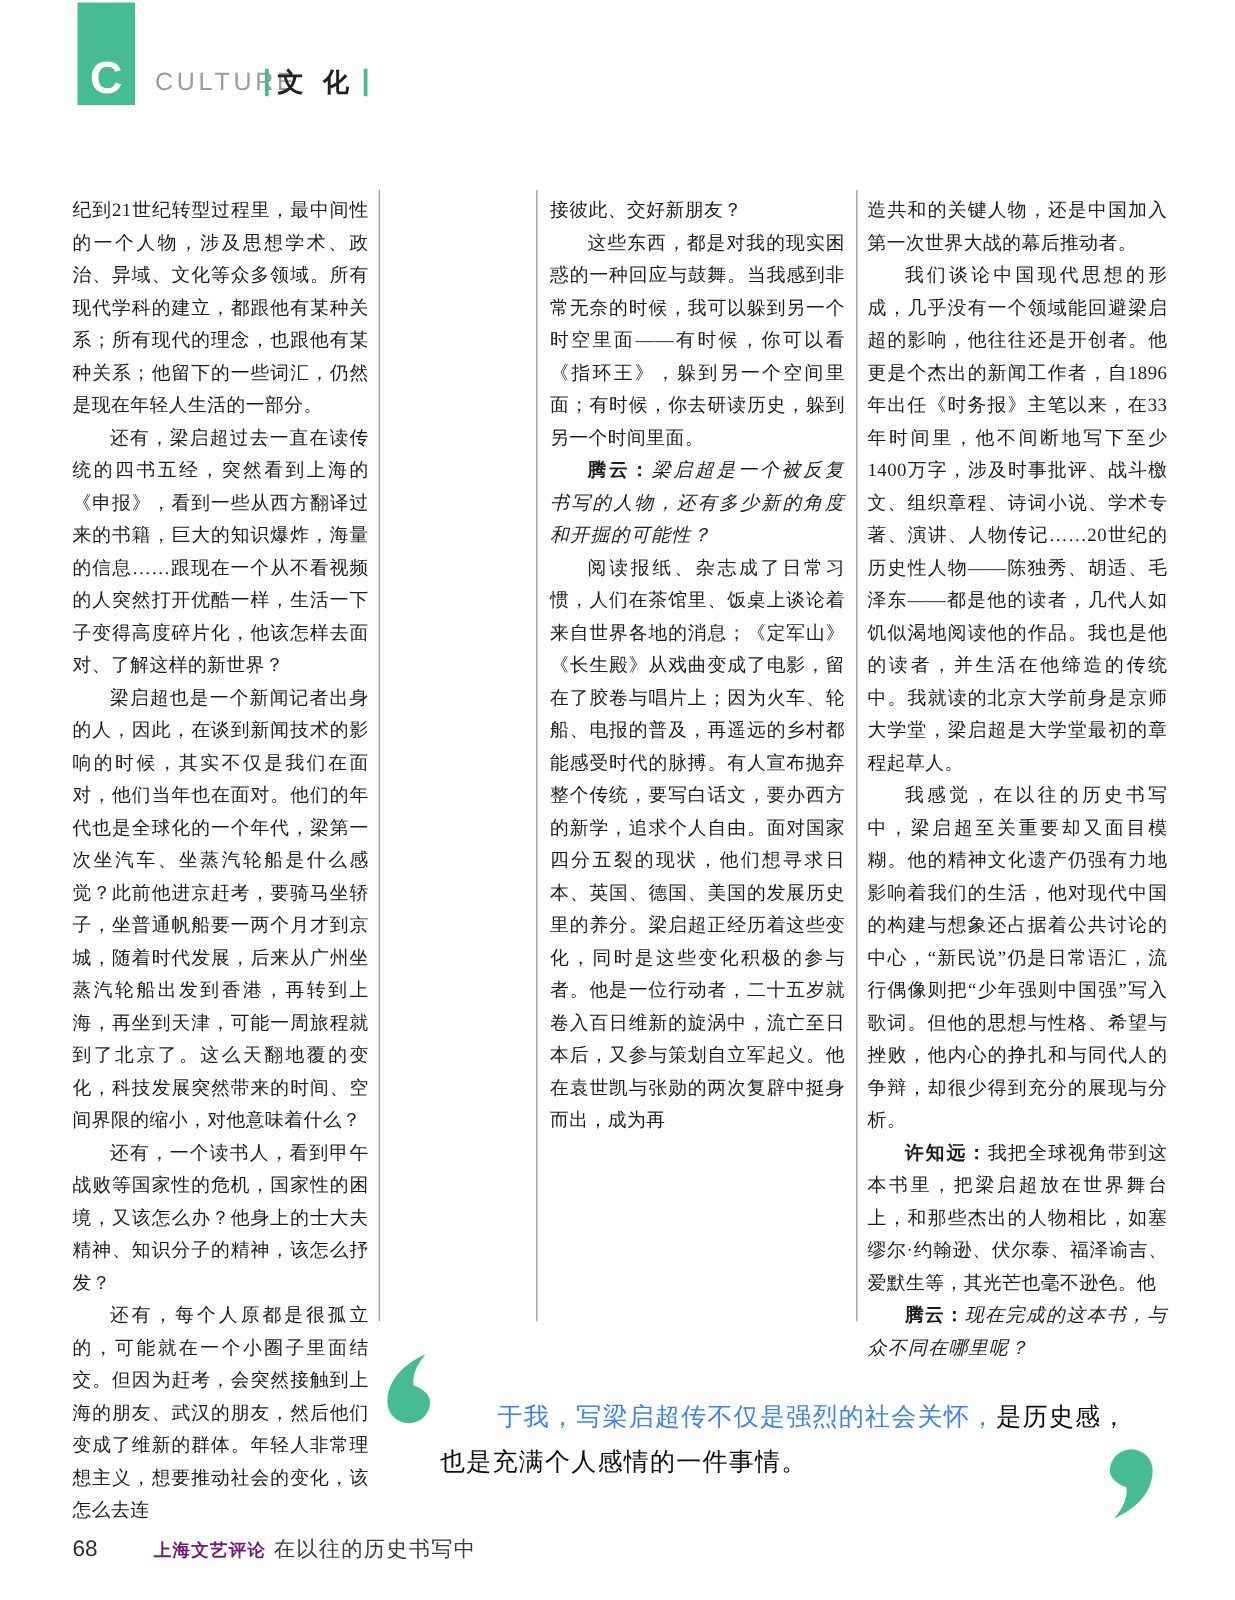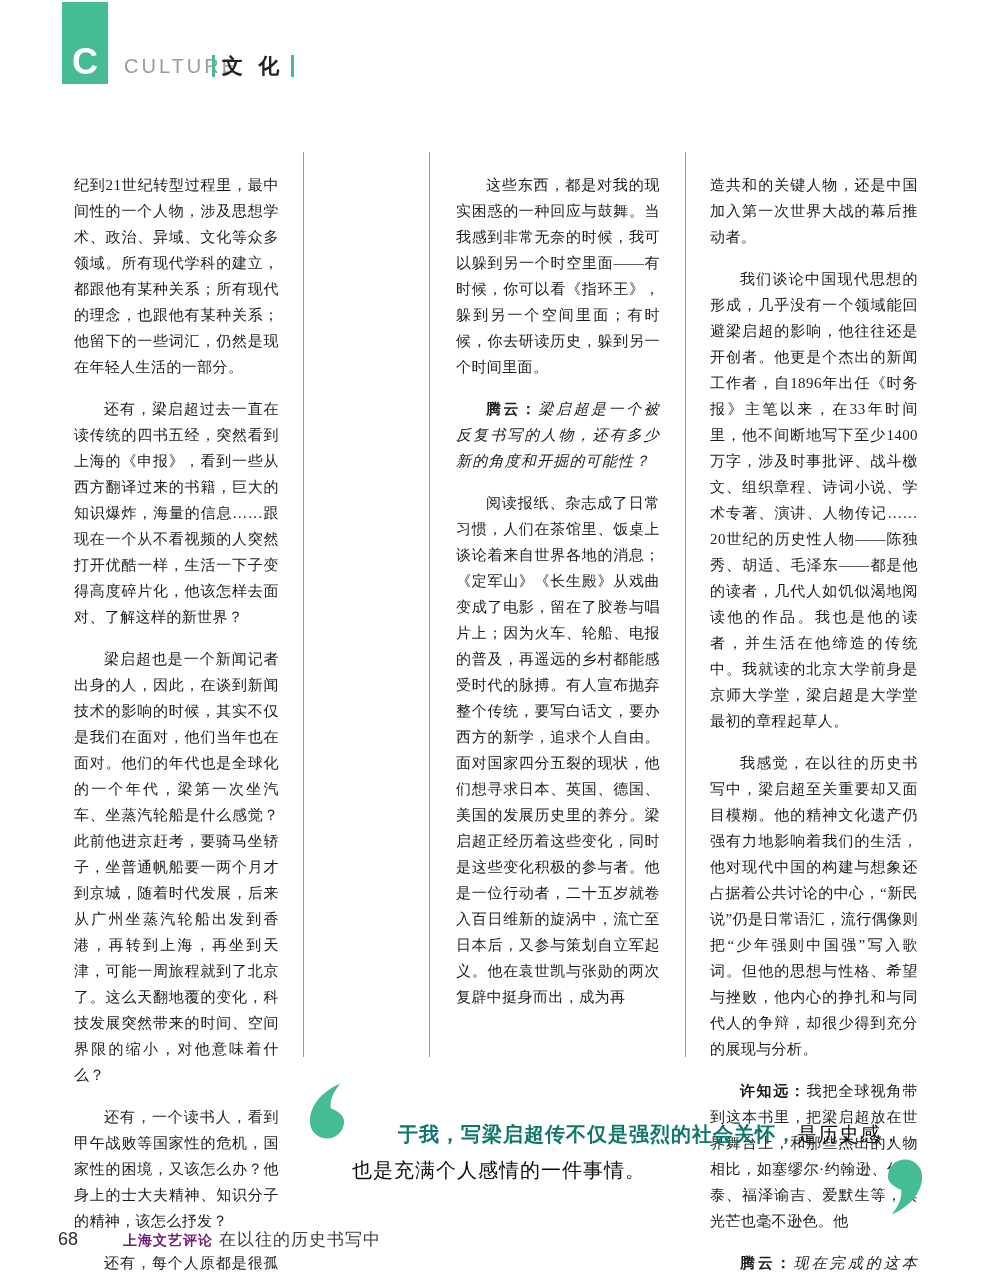--- a/index.html
+++ b/index.html
@@ -28,39 +28,39 @@
   }
   .cn-tick{display:inline-block;width:3px;height:22px;background:#45bc92;margin:0 7px;}
   
   .col{
     position:absolute;top:156px;font-size:15px;line-height:26px;
     text-align:justify;text-align-last:left;letter-spacing:0.4px;
   }
   #col1{left:58px;width:237px;}
   #col2{left:440px;width:236px;}
   #col3{left:694px;width:240px;}
-  .para{margin:16px;text-indent:2em;}
+  .para{margin:0;text-indent:2em;}
   .para.plain{text-indent:0;}
   .qa-label{font-weight:bold;font-family:"Liberation Sans","DejaVu Sans",sans-serif;letter-spacing:1px;}
   .q-text{font-style:italic;letter-spacing:1.2px;}
   .vrule{position:absolute;top:152px;height:905px;width:1px;background:#9a9a9a;}
   #rule1{left:303px;}
   #rule2{left:429px;}
   #rule3{left:685px;}
   
   .pq-mark{position:absolute;}
   .pq-mark svg{display:block;}
   #pq-open{left:308px;top:1080px;}
   #pq-close{left:886px;top:1156px;}
   .pq-text{
     position:absolute;left:352px;top:1116px;width:560px;
     font-family:"Liberation Sans","DejaVu Sans",sans-serif;
     font-size:20px;line-height:36px;text-indent:46px;
   }
-  .pq-light{color:#0f766e;font-weight:700;letter-spacing:1px;}
+  .pq-light{color:#3b82f6;font-weight:400;letter-spacing:1px;}
   .pq-bold{color:#0d0d0d;font-weight:normal;letter-spacing:1px;}
   .pq-line2{display:block;text-indent:0;}
   
   .footer{position:absolute;left:58px;top:1228px;display:flex;align-items:baseline;}
   .page-num{
     font-family:"Liberation Sans","DejaVu Sans",sans-serif;
     font-size:18px;color:#2b2b2b;margin-right:45px;
   }
   .footer-brand{font-size:14px;font-weight:bold;color:#701a75;letter-spacing:1px;margin-right:6px;}
   .footer-note{font-size:17px;color:#3c3c3c;letter-spacing:1px;}
@@ -85,20 +85,21 @@
   <div class="vrule" id="rule3"></div>
 
   <div class="col" id="col1">
       <p class="para plain">纪到21世纪转型过程里，最中间性的一个人物，涉及思想学术、政治、异域、文化等众多领域。所有现代学科的建立，都跟他有某种关系；所有现代的理念，也跟他有某种关系；他留下的一些词汇，仍然是现在年轻人生活的一部分。</p>
       <p class="para indent">还有，梁启超过去一直在读传统的四书五经，突然看到上海的《申报》，看到一些从西方翻译过来的书籍，巨大的知识爆炸，海量的信息……跟现在一个从不看视频的人突然打开优酷一样，生活一下子变得高度碎片化，他该怎样去面对、了解这样的新世界？</p>
       <p class="para indent">梁启超也是一个新闻记者出身的人，因此，在谈到新闻技术的影响的时候，其实不仅是我们在面对，他们当年也在面对。他们的年代也是全球化的一个年代，梁第一次坐汽车、坐蒸汽轮船是什么感觉？此前他进京赶考，要骑马坐轿子，坐普通帆船要一两个月才到京城，随着时代发展，后来从广州坐蒸汽轮船出发到香港，再转到上海，再坐到天津，可能一周旅程就到了北京了。这么天翻地覆的变化，科技发展突然带来的时间、空间界限的缩小，对他意味着什么？</p>
       <p class="para indent">还有，一个读书人，看到甲午战败等国家性的危机，国家性的困境，又该怎么办？他身上的士大夫精神、知识分子的精神，该怎么抒发？</p>
       <p class="para indent">还有，每个人原都是很孤立的，可能就在一个小圈子里面结交。但因为赶考，会突然接触到上海的朋友、武汉的朋友，然后他们变成了维新的群体。年轻人非常理想主义，想要推动社会的变化，该怎么去连</p>
     </div>
   <div class="col" id="col2">
+      <p class="para plain">接彼此、交好新朋友？</p>
       <p class="para indent">这些东西，都是对我的现实困惑的一种回应与鼓舞。当我感到非常无奈的时候，我可以躲到另一个时空里面——有时候，你可以看《指环王》，躲到另一个空间里面；有时候，你去研读历史，躲到另一个时间里面。</p>
       <p class="para indent"><span class="qa-label">腾云：</span><span class="q-text">梁启超是一个被反复书写的人物，还有多少新的角度和开掘的可能性？</span></p>
       <p class="para indent">阅读报纸、杂志成了日常习惯，人们在茶馆里、饭桌上谈论着来自世界各地的消息；《定军山》《长生殿》从戏曲变成了电影，留在了胶卷与唱片上；因为火车、轮船、电报的普及，再遥远的乡村都能感受时代的脉搏。有人宣布抛弃整个传统，要写白话文，要办西方的新学，追求个人自由。面对国家四分五裂的现状，他们想寻求日本、英国、德国、美国的发展历史里的养分。梁启超正经历着这些变化，同时是这些变化积极的参与者。他是一位行动者，二十五岁就卷入百日维新的旋涡中，流亡至日本后，又参与策划自立军起义。他在袁世凯与张勋的两次复辟中挺身而出，成为再</p>
     </div>
   <div class="col" id="col3">
       <p class="para plain">造共和的关键人物，还是中国加入第一次世界大战的幕后推动者。</p>
       <p class="para indent">我们谈论中国现代思想的形成，几乎没有一个领域能回避梁启超的影响，他往往还是开创者。他更是个杰出的新闻工作者，自1896年出任《时务报》主笔以来，在33年时间里，他不间断地写下至少1400万字，涉及时事批评、战斗檄文、组织章程、诗词小说、学术专著、演讲、人物传记……20世纪的历史性人物——陈独秀、胡适、毛泽东——都是他的读者，几代人如饥似渴地阅读他的作品。我也是他的读者，并生活在他缔造的传统中。我就读的北京大学前身是京师大学堂，梁启超是大学堂最初的章程起草人。</p>
       <p class="para indent">我感觉，在以往的历史书写中，梁启超至关重要却又面目模糊。他的精神文化遗产仍强有力地影响着我们的生活，他对现代中国的构建与想象还占据着公共讨论的中心，“新民说”仍是日常语汇，流行偶像则把“少年强则中国强”写入歌词。但他的思想与性格、希望与挫败，他内心的挣扎和与同代人的争辩，却很少得到充分的展现与分析。</p>
       <p class="para indent"><span class="qa-label">许知远：</span><span>我把全球视角带到这本书里，把梁启超放在世界舞台上，和那些杰出的人物相比，如塞缪尔·约翰逊、伏尔泰、福泽谕吉、爱默生等，其光芒也毫不逊色。他</span></p>
       <p class="para indent"><span class="qa-label">腾云：</span><span class="q-text">现在完成的这本书，与众不同在哪里呢？</span></p>

